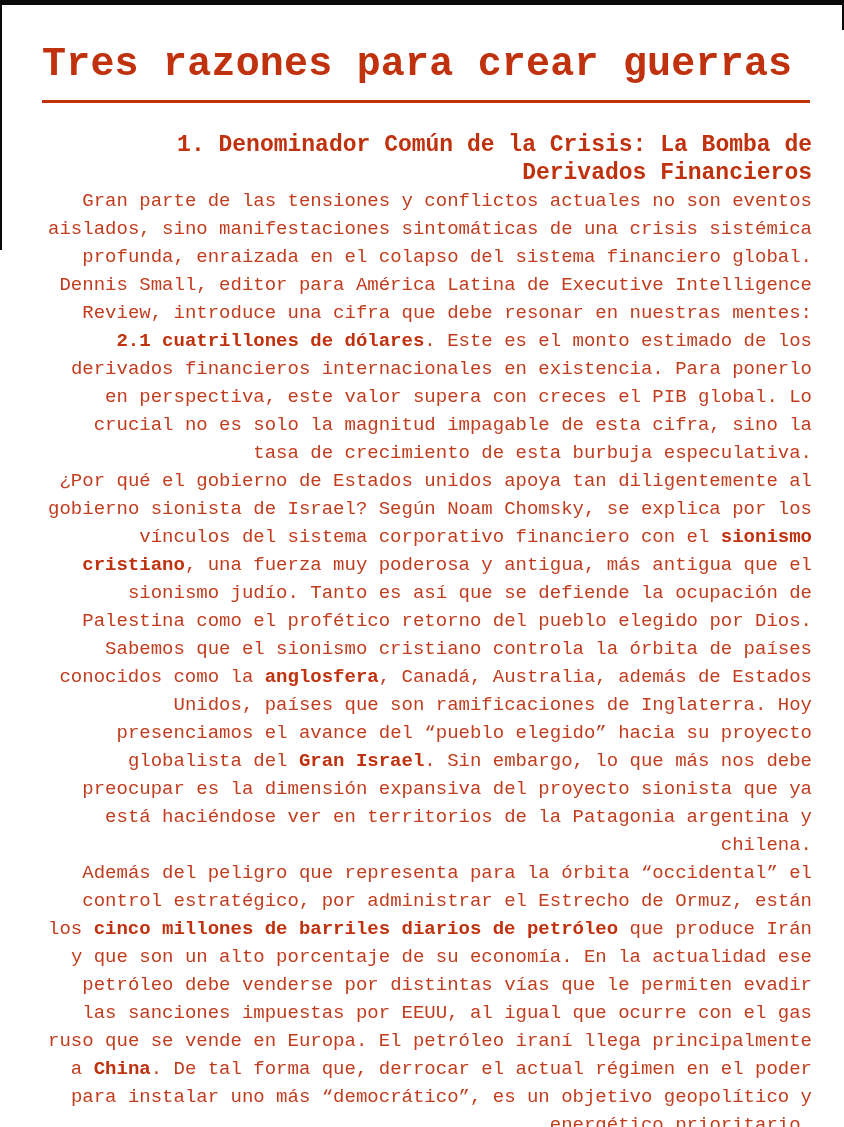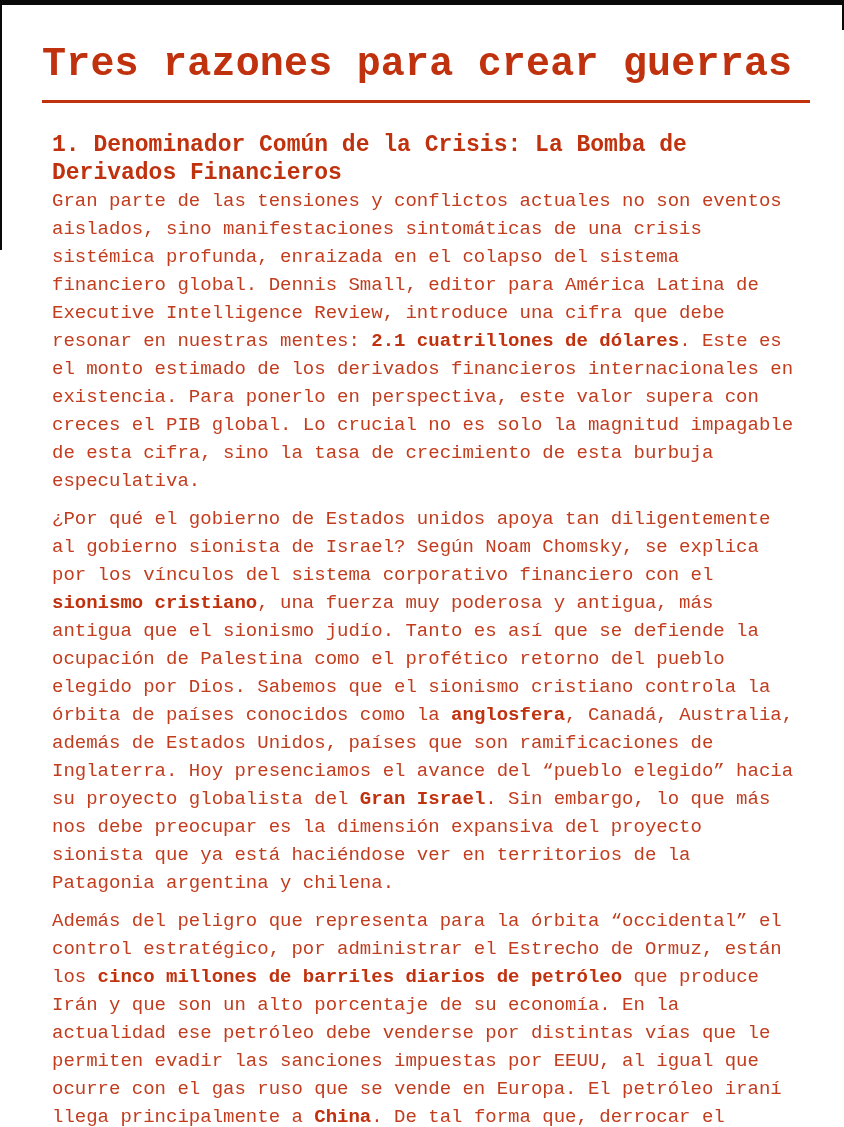--- a/index.html
+++ b/index.html
@@ -51,21 +51,21 @@
     letter-spacing: 0.2px;
   }
   hr.title-rule {
     border: none;
     height: 3px;
     width: 768px;
     margin: 12px 0 0 0;
     background: var(--accent, #c0310e);
   }
   .sections { width: 770px; }
-  .section { margin: 10px; }
+  .section { margin: 0; text-align: right; }
   .section h2 {
     margin: 40px 0 0 0;
     font-size: 23px;
     line-height: 28px;
     font-weight: bold;
     color: var(--accent, #c0310e);
   }
   .section:first-child h2 { margin-top: 28px; }
   .section p {
     margin: 0;

